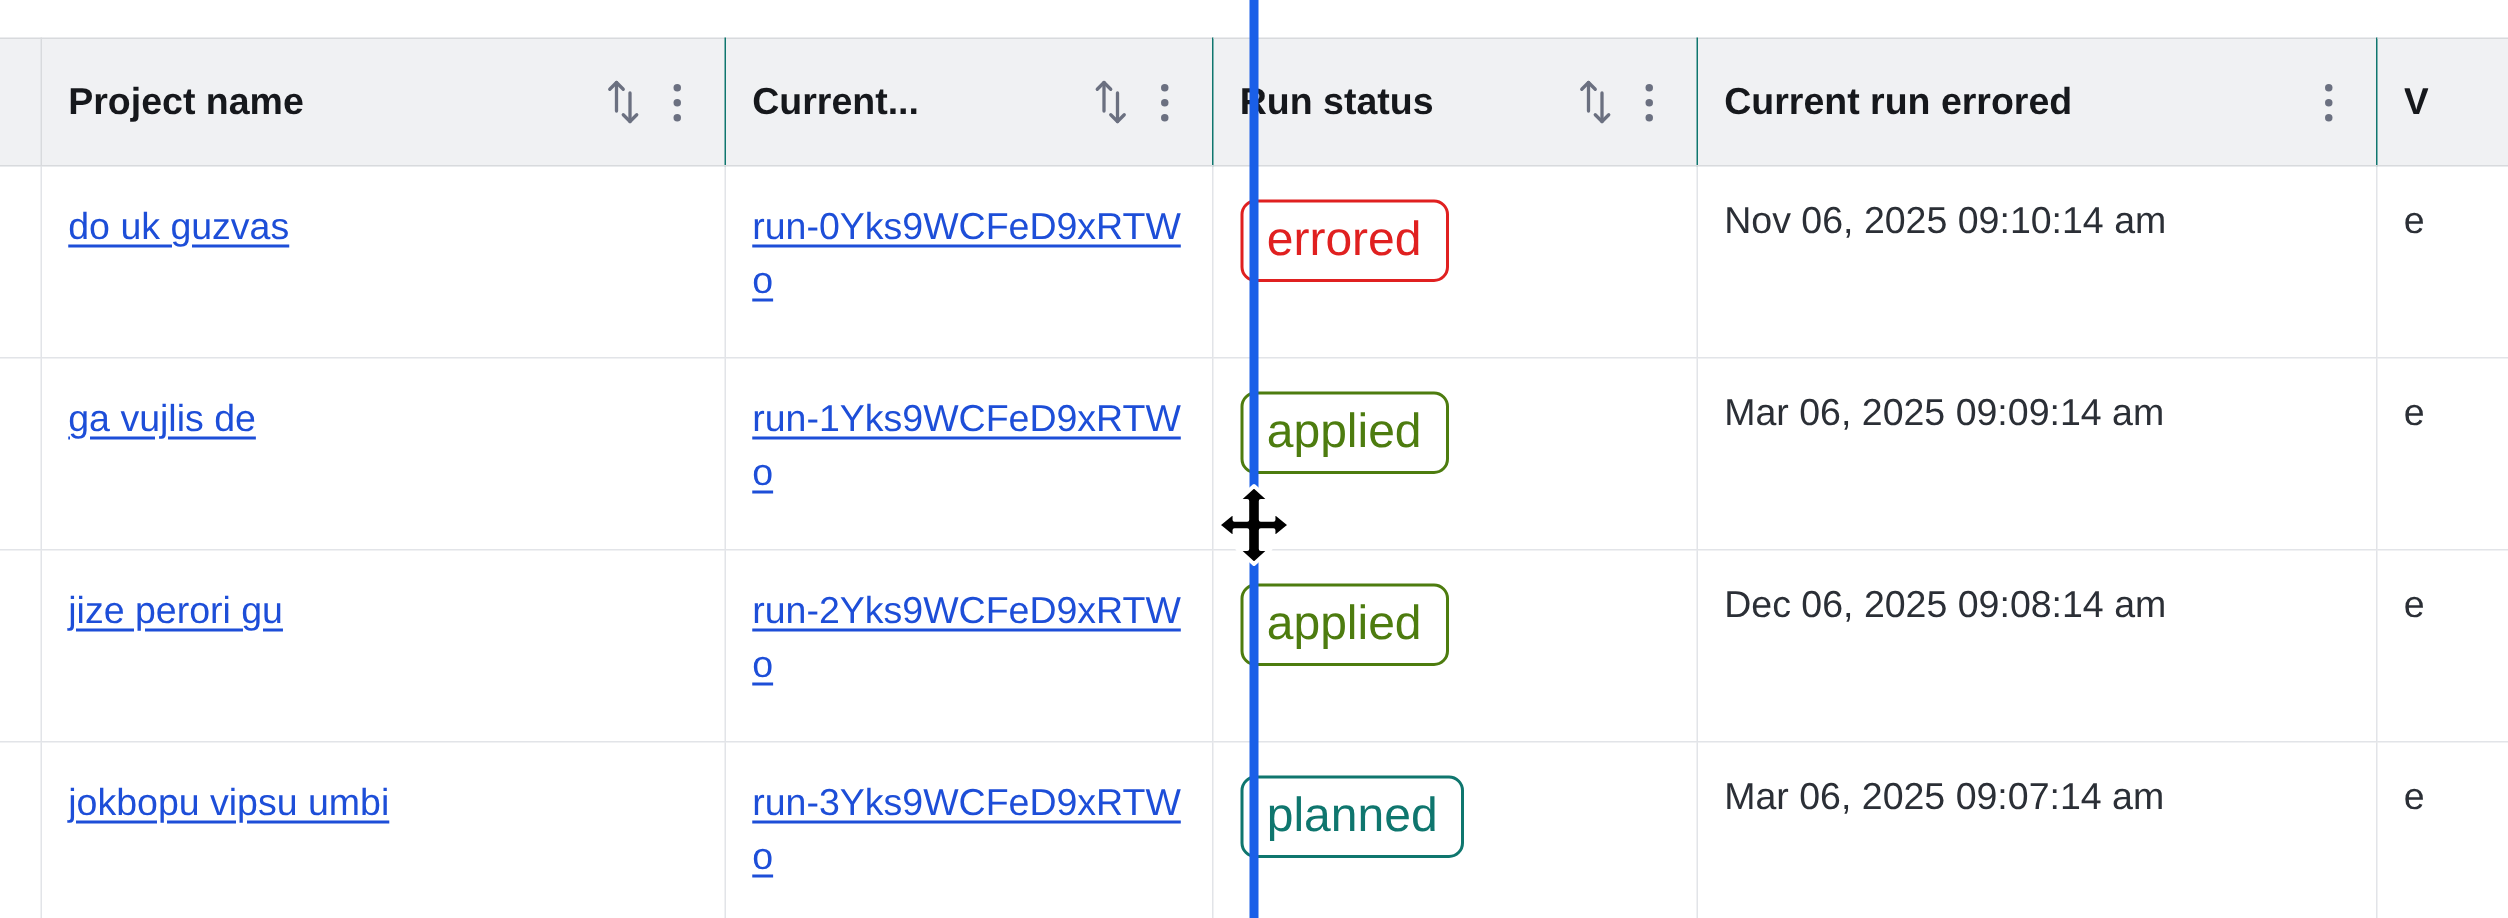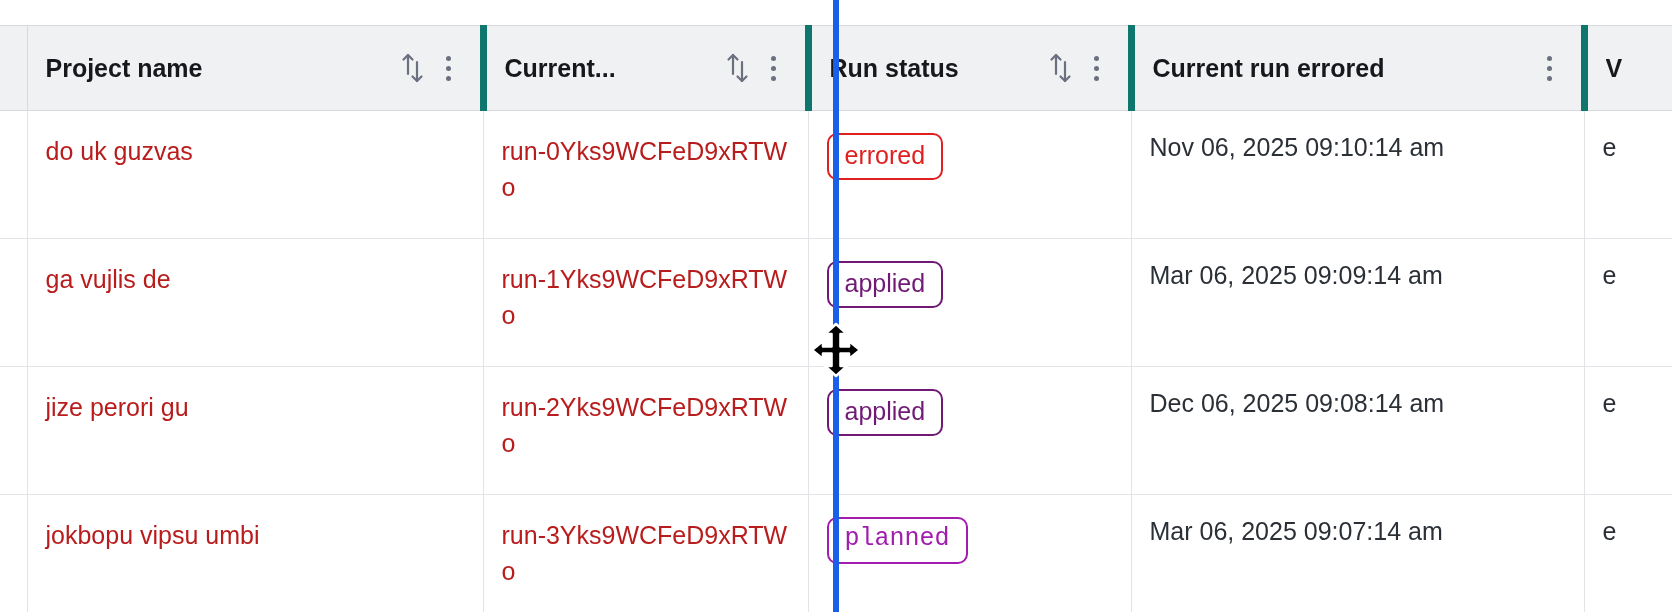--- a/index.html
+++ b/index.html
@@ -27,21 +27,21 @@
     width: 1810px;          
     margin-top: 25px;       
     background: #ffffff;
   }
 
   
   thead th {
     background: #f0f1f3;
     border-top: 1px solid #d8dadd;
     border-bottom: 1px solid #d8dadd;
-    border-right: 7px solid #0f766e;
+    border-right: 1px solid #0f766e;
     height: 85px;
     padding: 0 18px;
     vertical-align: middle;
     text-align: left;
     font-size: 25px;
     font-weight: 700;
     color: #16181c;
     white-space: nowrap;
   }
   th.gutter, td.gutter {
@@ -93,40 +93,41 @@
     height: 128px;
     padding: 22px 18px;
     vertical-align: top;
     font-size: 25px;
     color: #2b2f36;
     background: #ffffff;
   }
   tbody tr:last-child td { border-bottom: none; }
 
   a.cell-link {
-    color: #b91c1c;
+    color: #1d4ed8;
+    text-decoration: underline;
     text-underline-offset: 4px;
     cursor: pointer;
     word-break: break-all;
     line-height: 1.45;
     display: inline;
   }
 
   .badge {
     display: inline-block;
     padding: 6px 16px 8px;
     border: 2px solid currentColor;
     border-radius: 10px;
-    font-size: 25px;
+    font-size: 32px;
     line-height: 1.15;
     white-space: nowrap;
   }
   .badge.errored  { color: #e02020; }
-  .badge.applied  { color: #701a75; }
-  .badge.planned  { color: #a21caf; font-family: Liberation Mono, monospace; }
+  .badge.applied  { color: #4d7c0f; }
+  .badge.planned  { color: #0f766e; }
 
   .ts { white-space: nowrap; }
 
   
   #resize-line {
     position: absolute;
     top: 0;
     left: 833px;
     width: 6px;
     height: 612px;

